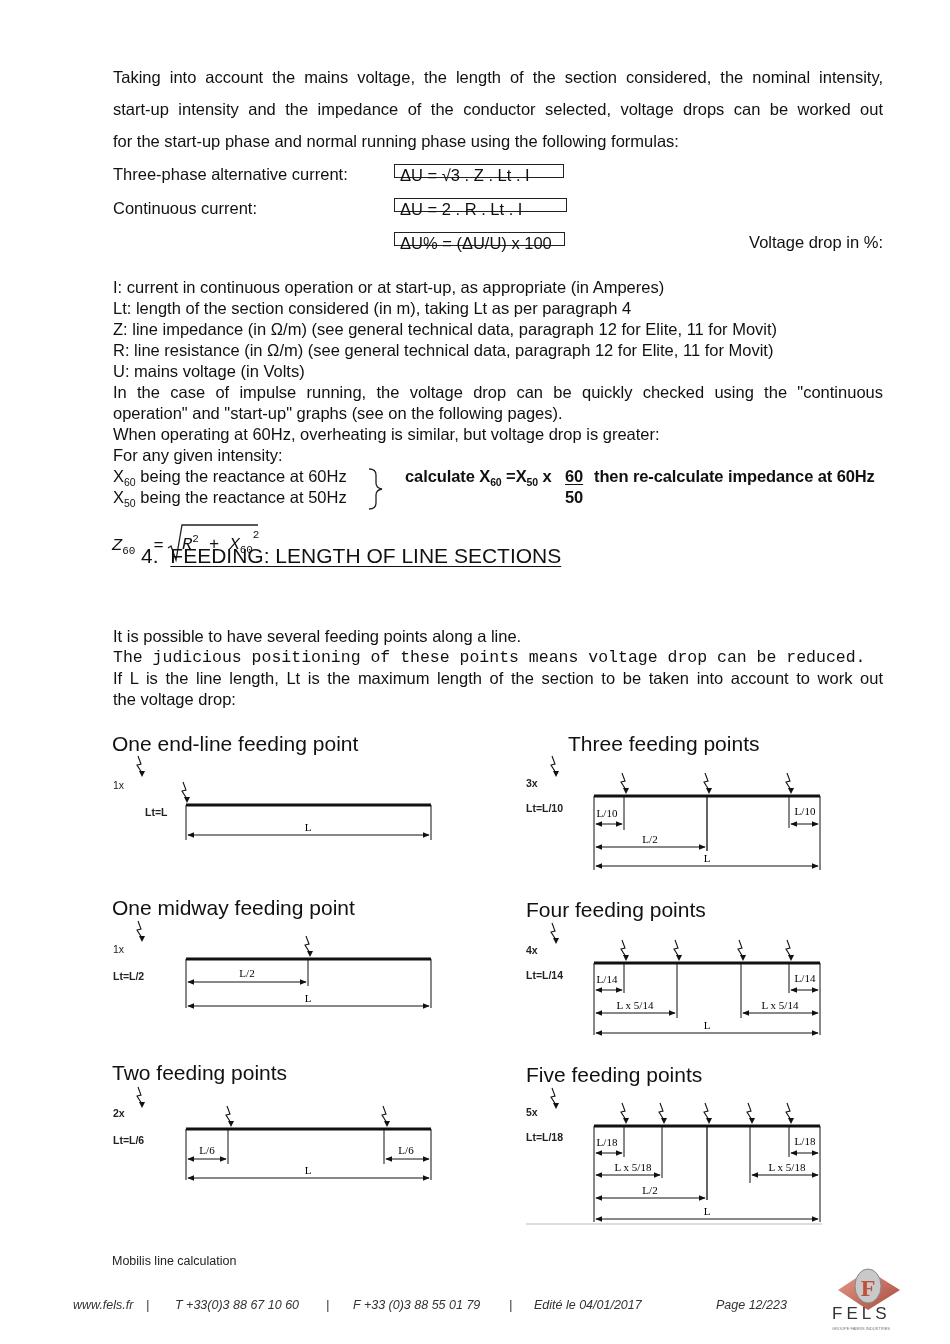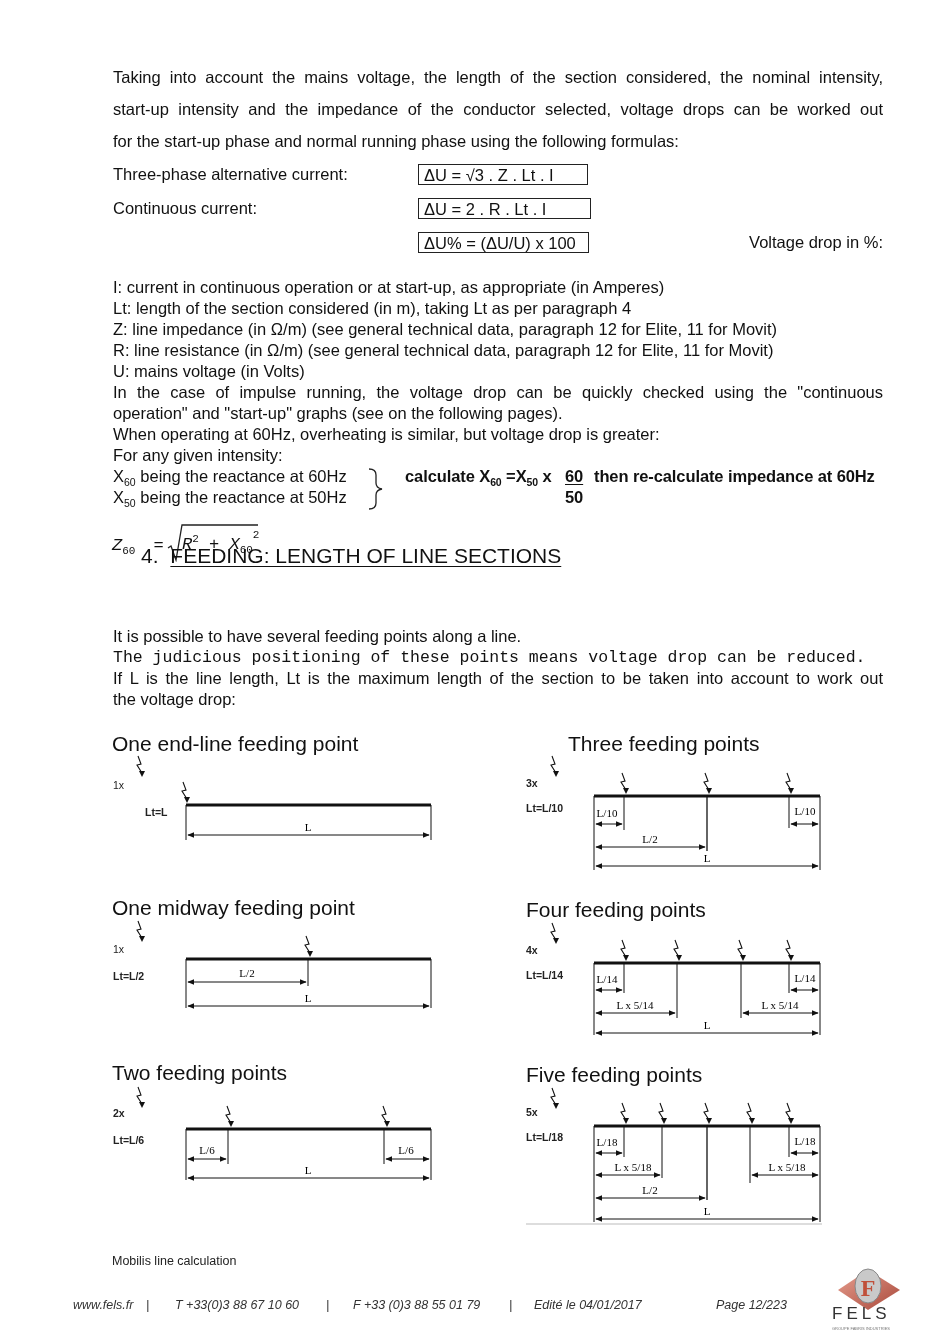--- a/index.html
+++ b/index.html
@@ -2,21 +2,21 @@
 <html><head>
 <meta charset="utf-8">
 <style>
   html, body { margin: 0; padding: 0; background: #ffffff; }
   body { width: 950px; height: 1344px; position: relative; overflow: hidden;
          font-family: "Liberation Sans", "DejaVu Sans", sans-serif; color: #111; }
   .abs { position: absolute; }
   .para { font-size: 16.5px; letter-spacing: -0.1px; font-weight: bold; }
   .justify { text-align: justify; text-align-last: justify; }
   .line { position: absolute; left: 113px; width: 770px; font-size: 16.5px; white-space: nowrap; }
-  .formula-box { position: absolute; left: 418px; border: 1.3px solid #222; height: 21px;
+  .formula-box { position: absolute; left: 394px; border: 1.3px solid #222; height: 14px;
                  font-size: 16.5px; line-height: 21px; padding-left: 5px; box-sizing: border-box; }
   .sub { font-size: 10.5px; position: relative; top: 4px; }
   .math { font-family: Liberation Mono, monospace; font-style: italic; font-size: 17px; }
   .math sup { font-style: normal; font-size: 11px; }
   .math sub { font-style: normal; font-size: 11px; }
   .section-title { font-size: 21px; }
   .section-title .u { text-decoration: underline; text-underline-offset: 3px; text-decoration-thickness: 1.3px; }
   .diag-title { font-size: 21px; }
   .small-lbl { font-size: 10.5px; font-weight: bold; color: #222; }
   .footer { font-size: 12.5px; font-style: italic; color: #333; }

